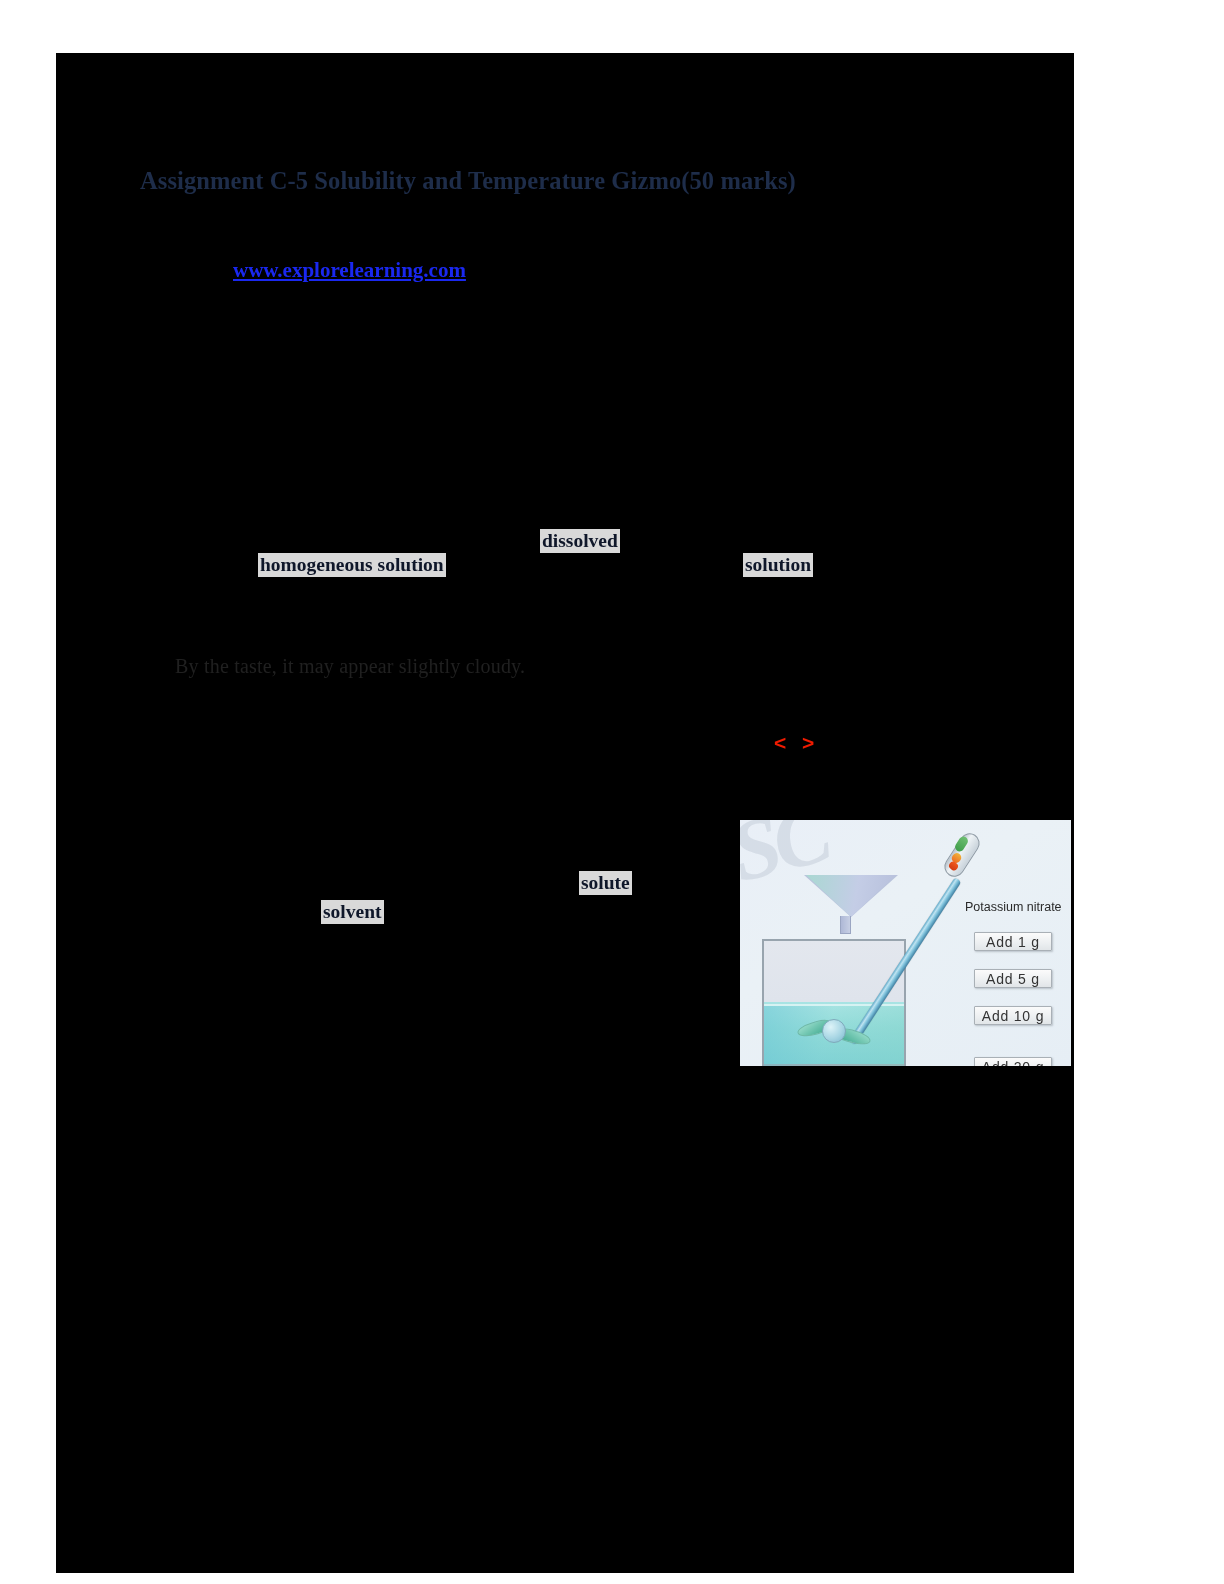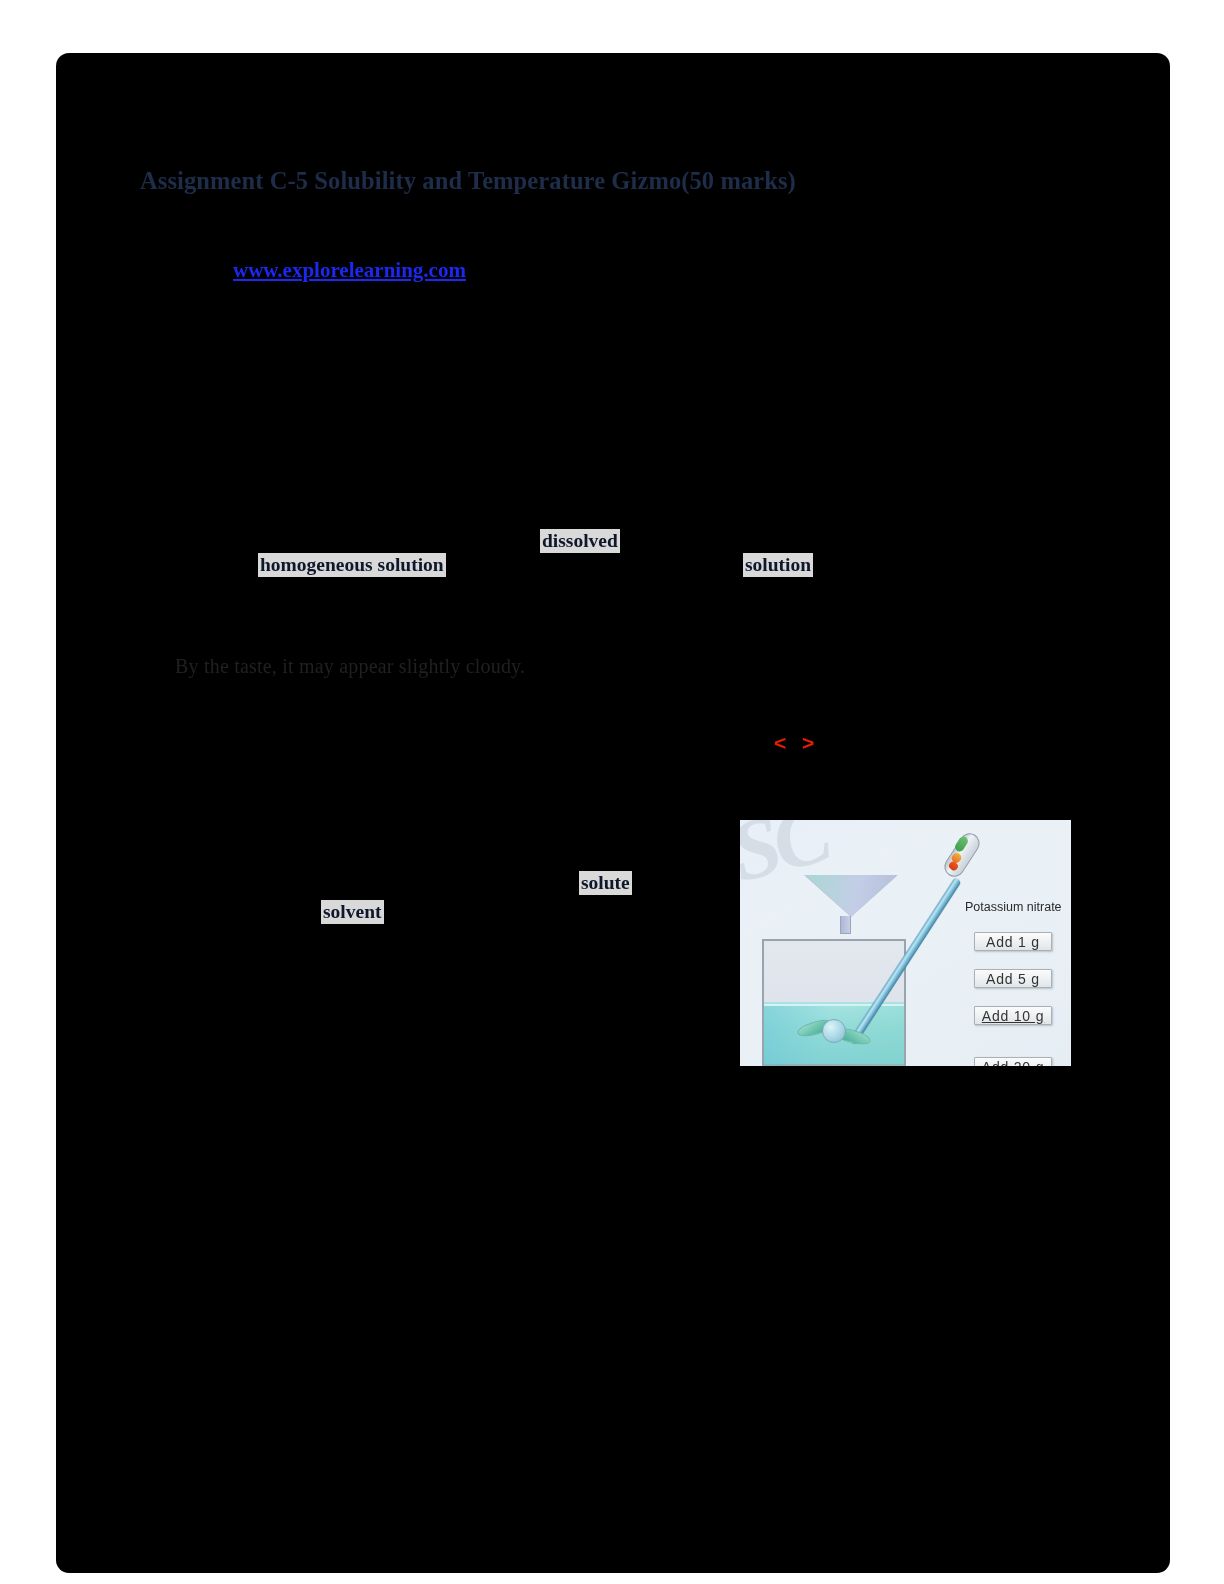--- a/index.html
+++ b/index.html
@@ -19,25 +19,24 @@
     width: 1224px;
     height: 1584px;
     background: #ffffff;
   }
 
   
   #page-sheet {
     position: absolute;
     left: 56px;
     top: 53px;
-    width: 1114px;
+    width: 1018px;
     height: 1520px;
     background: #000000;
     overflow: hidden;
-    border-radius: 13px;
   }
 
   
   #doc-title {
     position: absolute;
     left: 84px;
     top: 114px;
     font-family: "Liberation Serif", serif;
     font-size: 24.5px;
     font-weight: bold;
@@ -309,21 +308,21 @@
     color: #333333;
     display: flex;
     align-items: center;
     justify-content: center;
     letter-spacing: 0.8px;
     cursor: pointer;
     white-space: nowrap;
   }
   #gizmo-btn-0 { top: 112px; }
   #gizmo-btn-1 { top: 149px; }
-  #gizmo-btn-2 { top: 186px; text-decoration: underline; }
+  #gizmo-btn-2 { top: 186px; }
   #gizmo-btn-3 { top: 237px; }
 </style>
 </head>
 <body>
 
 <div id="viewport">
 
   <div id="page-sheet">
 
     <div id="doc-title">Assignment C-5 Solubility and Temperature Gizmo(50 marks)</div>

